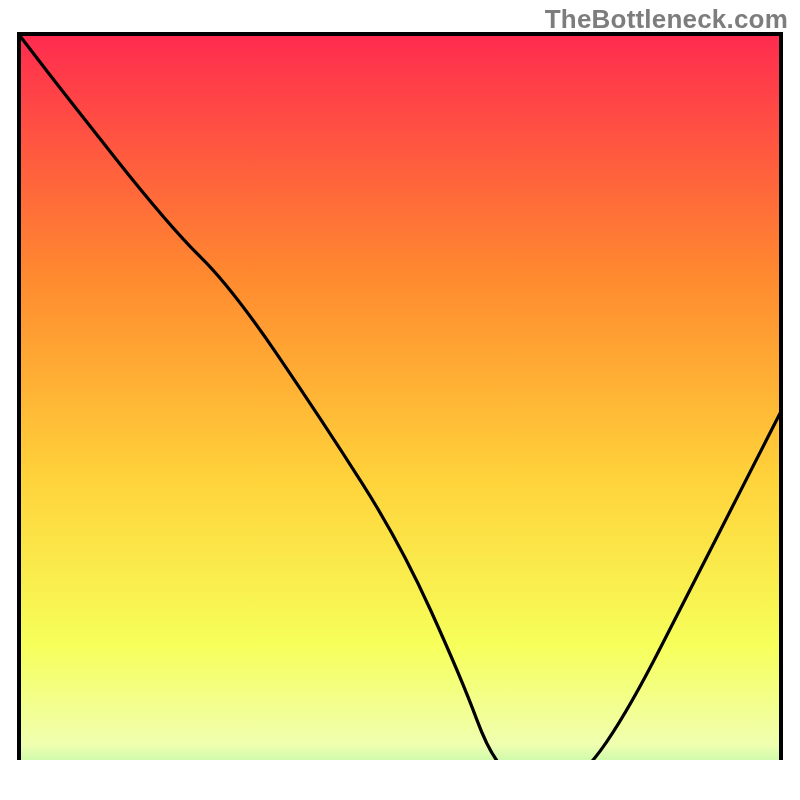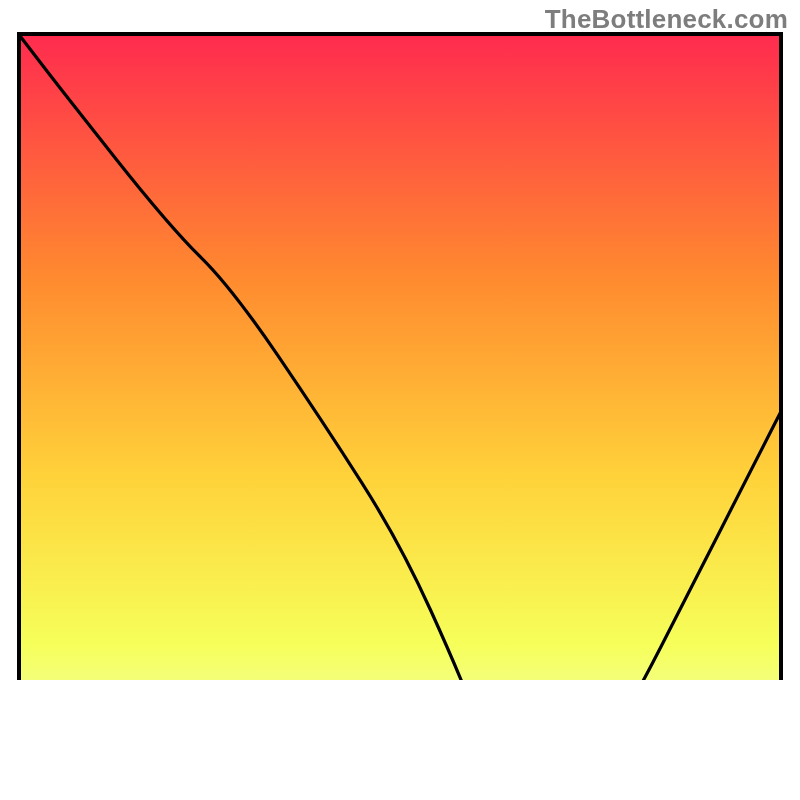--- a/index.html
+++ b/index.html
@@ -4,21 +4,21 @@
 <style>
   body {
     margin: 0;
     padding: 0;
     background: #fff;
     font-family: Arial, Helvetica, sans-serif;
   }
   .stage {
     position: relative;
     width: 800px;
-    height: 680px;
+    height: 760px;
     background: #fff;
     overflow: hidden;
   }
   .watermark {
     position: absolute;
     top: 4px;
     right: 12px;
     font-size: 26px;
     font-weight: bold;
     color: #7d7d7d;

